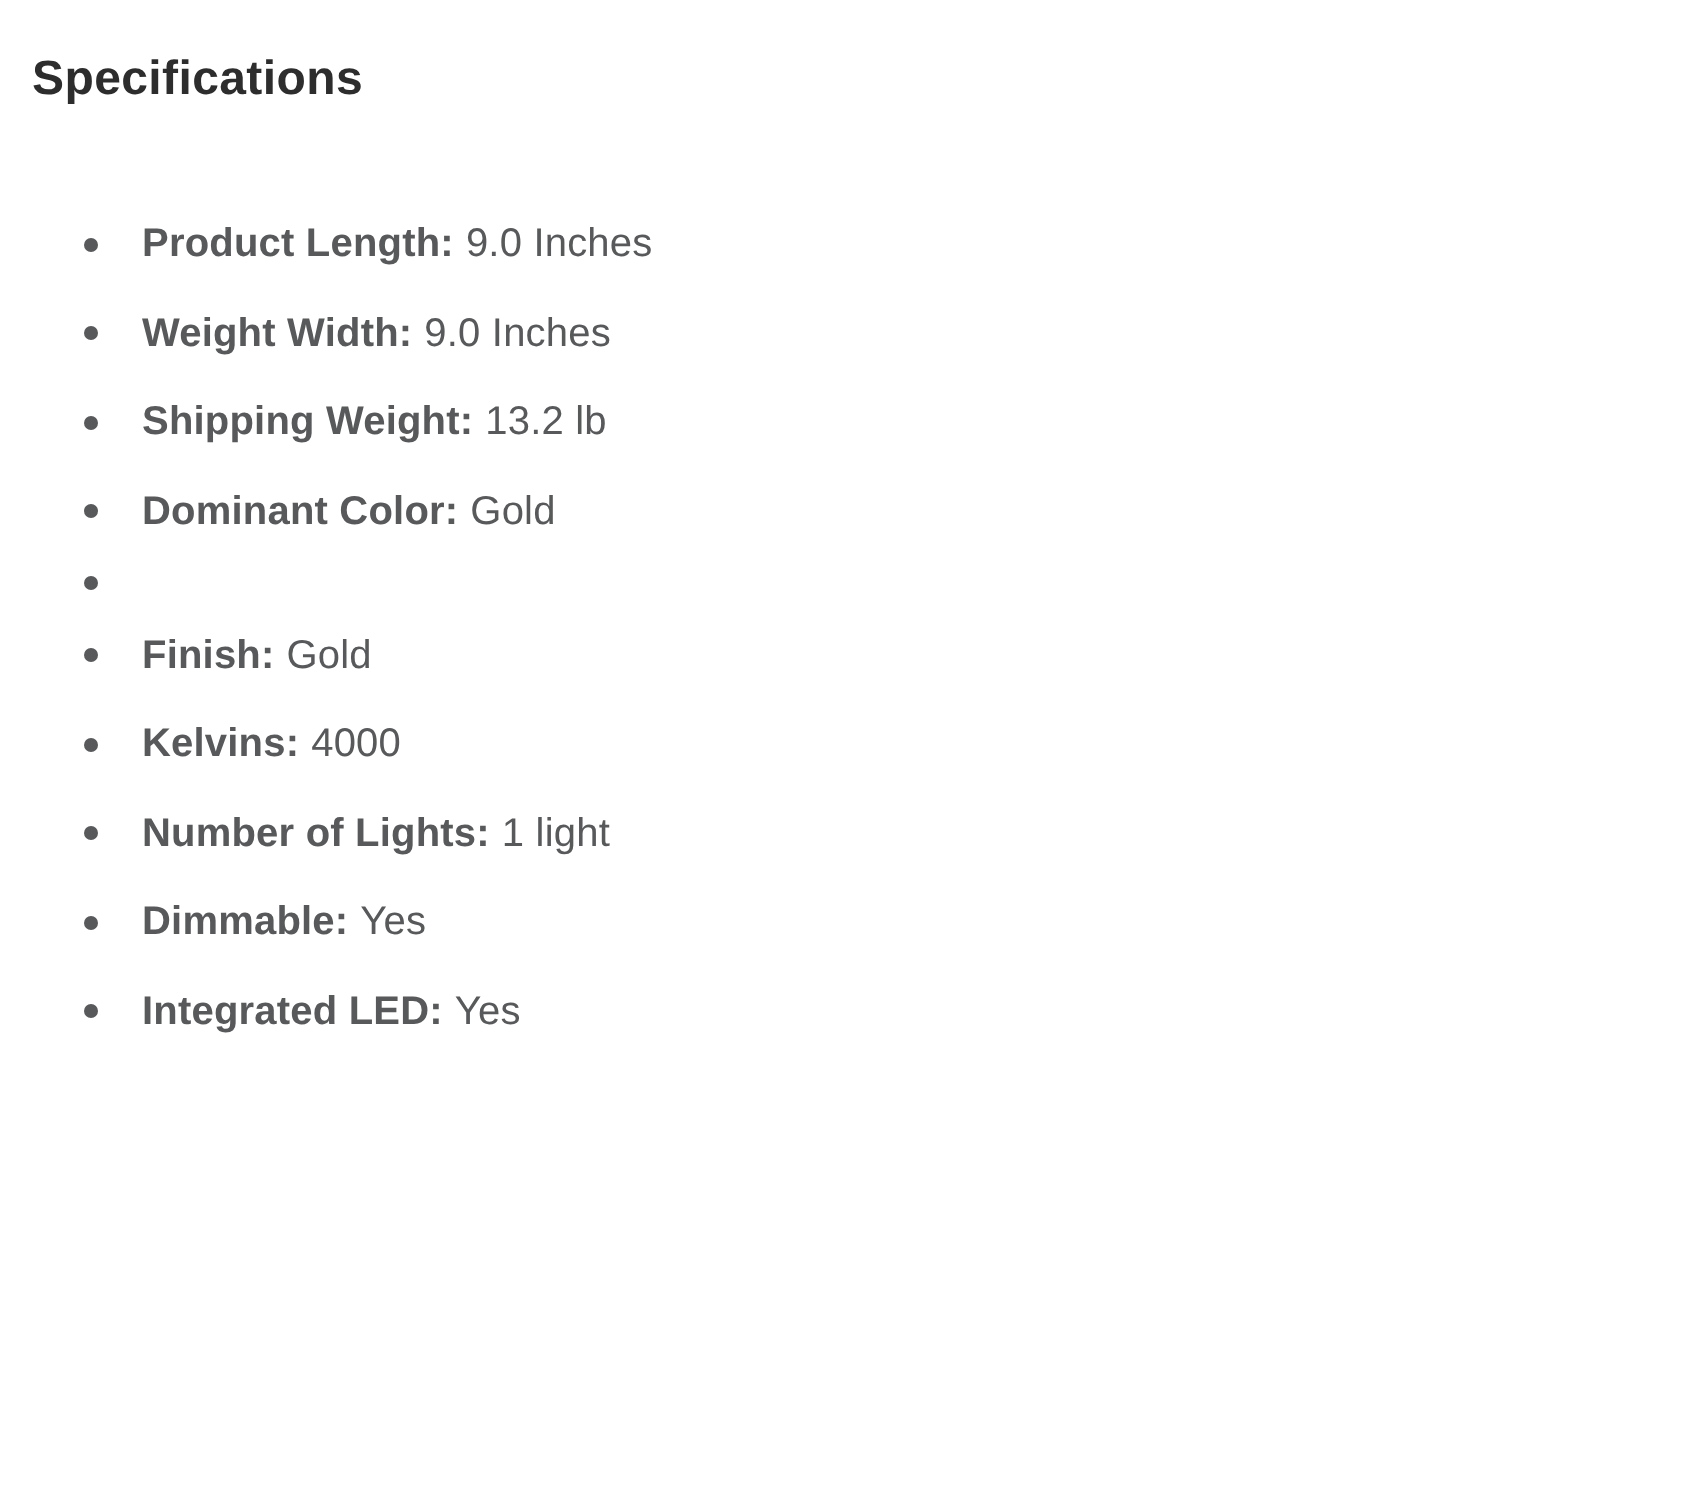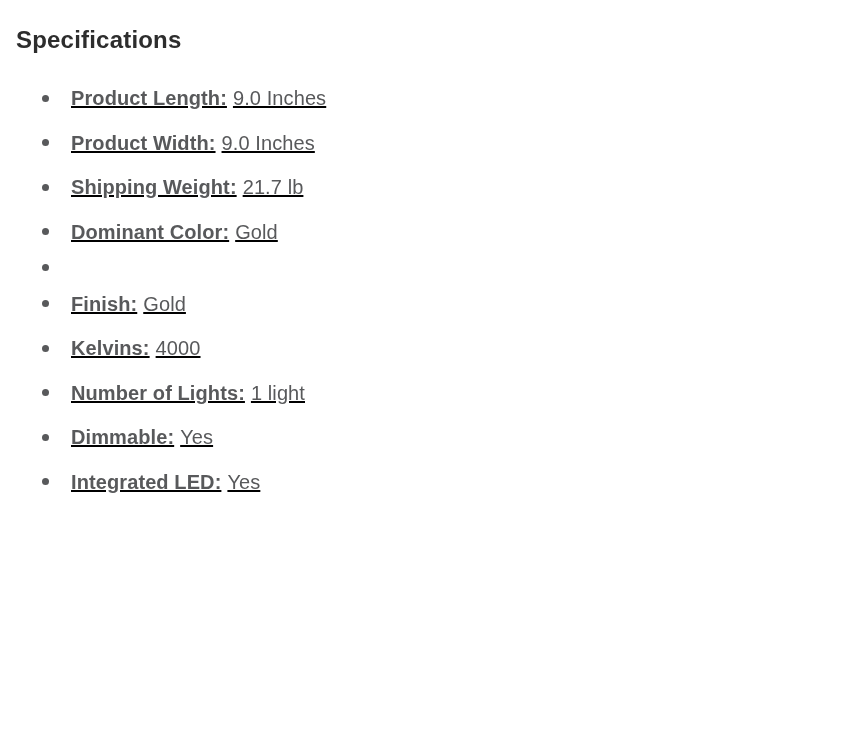--- a/index.html
+++ b/index.html
@@ -15,22 +15,21 @@
   }
   .heading {
     font-size: 24px;
     line-height: 29px;
     font-weight: 700;
     color: #2d2d2d;
     letter-spacing: 0.2px;
   }
   .spec-list {
     list-style: none;
-    margin-top: 32px;
-    text-decoration: underline;
+    margin-top: 56px;
   }
   .spec-item {
     display: flex;
     align-items: center;
     font-size: 20px;
     line-height: 24px;
     color: #58595b;
     margin-bottom: 20.5px;
     letter-spacing: 0.1px;
   }
@@ -60,27 +59,27 @@
   <h2 class="heading">Specifications</h2>
 
   <ul class="spec-list" id="spec-list">
   <li class="spec-item">
     <span class="bullet"></span>
     <span class="spec-text"><b class="spec-label">Product Length:</b><span class="spec-value">9.0 Inches</span></span>
   </li>
 
   <li class="spec-item">
     <span class="bullet"></span>
-    <span class="spec-text"><b class="spec-label">Product Width:</b><span class="spec-value">9.0 Inches</span></span>
+    <span class="spec-text"><b class="spec-label">Weight Width:</b><span class="spec-value">9.0 Inches</span></span>
   </li>
 
 
   <li class="spec-item">
     <span class="bullet"></span>
-    <span class="spec-text"><b class="spec-label">Shipping Weight:</b><span class="spec-value">21.7 lb</span></span>
+    <span class="spec-text"><b class="spec-label">Shipping Weight:</b><span class="spec-value">13.2 lb</span></span>
   </li>
 
   <li class="spec-item">
     <span class="bullet"></span>
     <span class="spec-text"><b class="spec-label">Dominant Color:</b><span class="spec-value">Gold</span></span>
   </li>
 
   <li class="spec-item">
     <span class="bullet"></span>
   </li>

